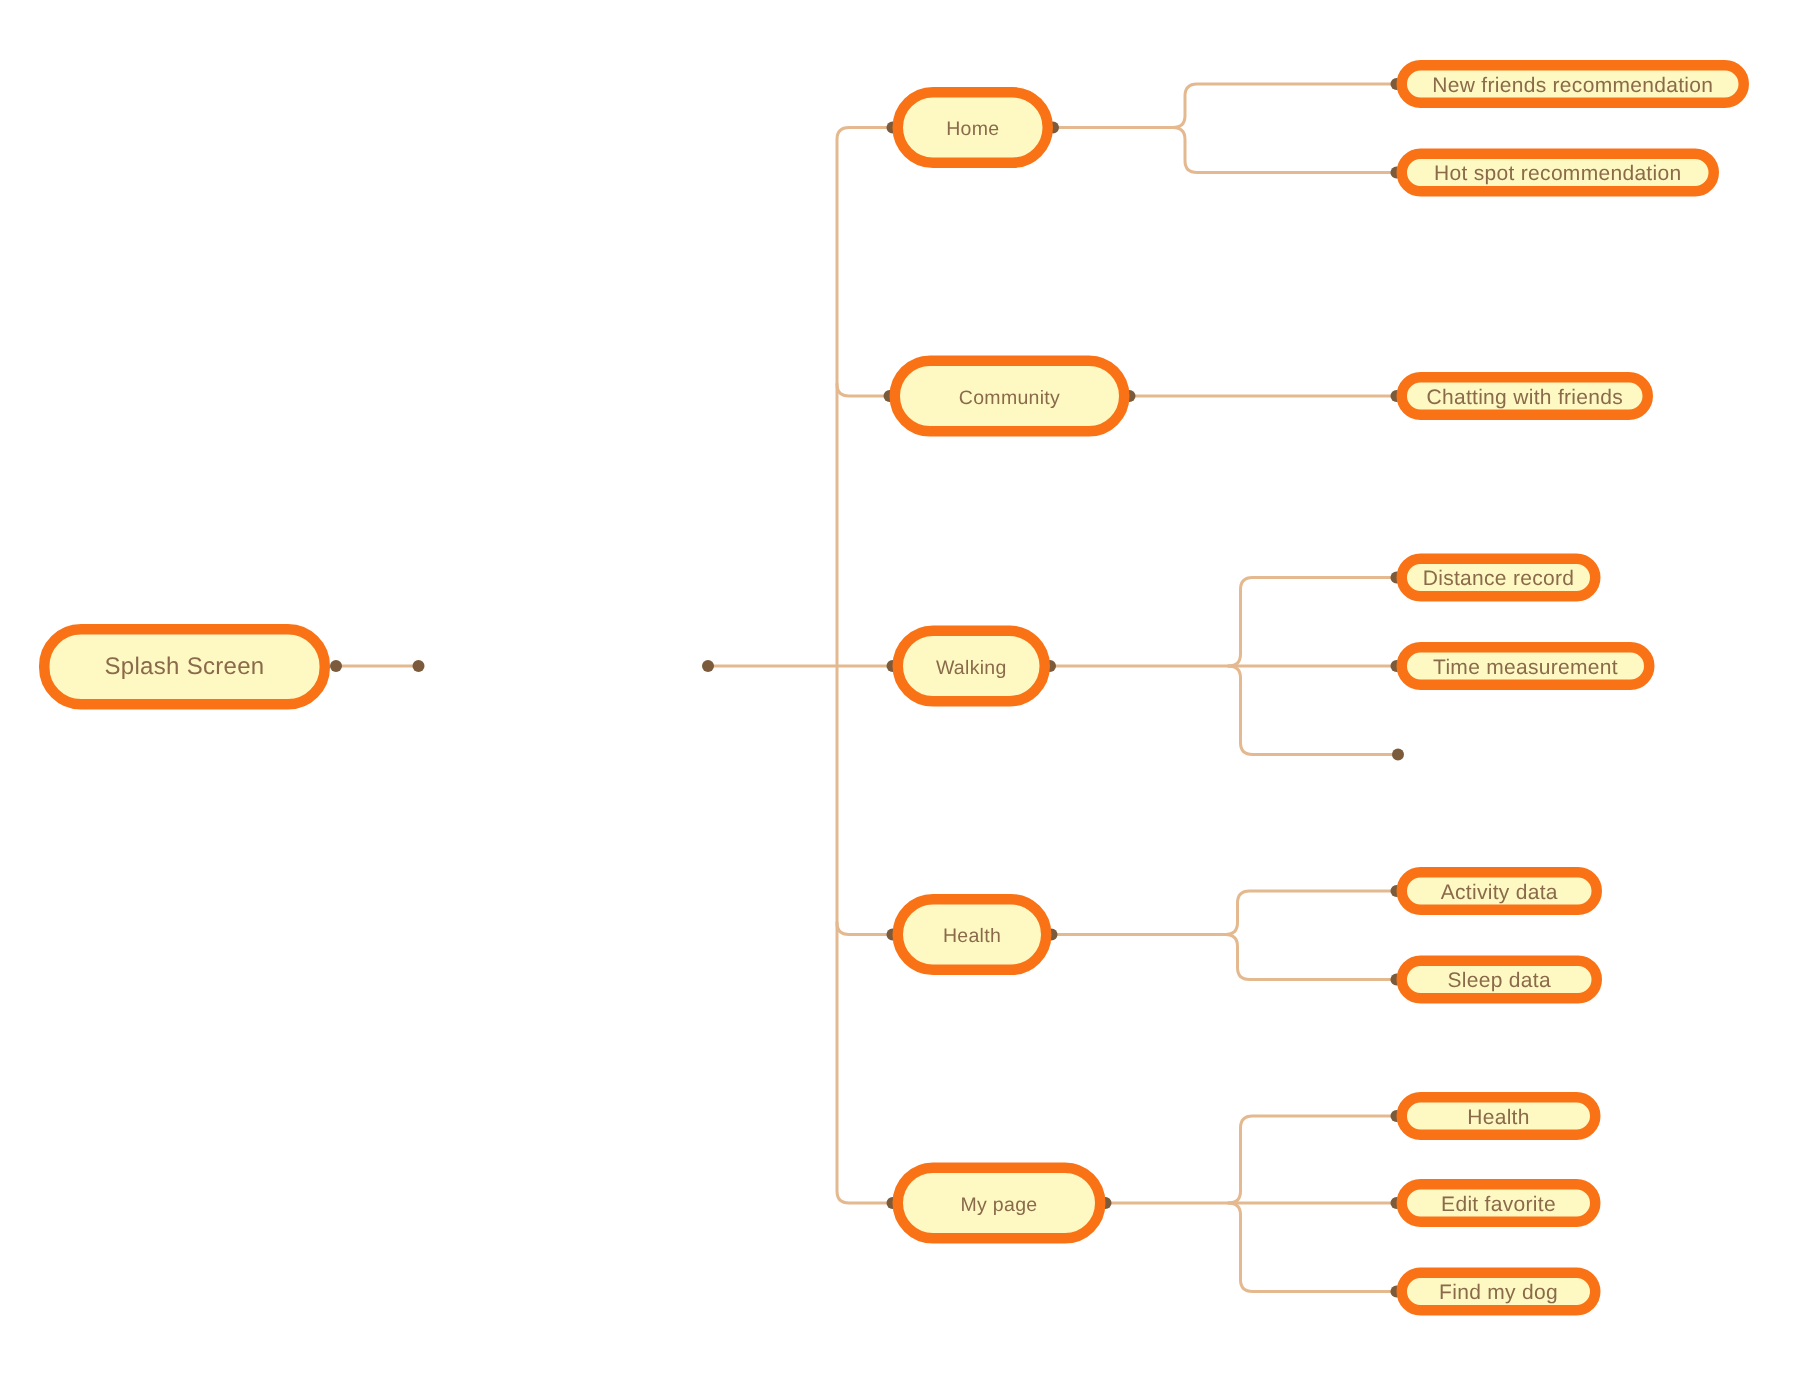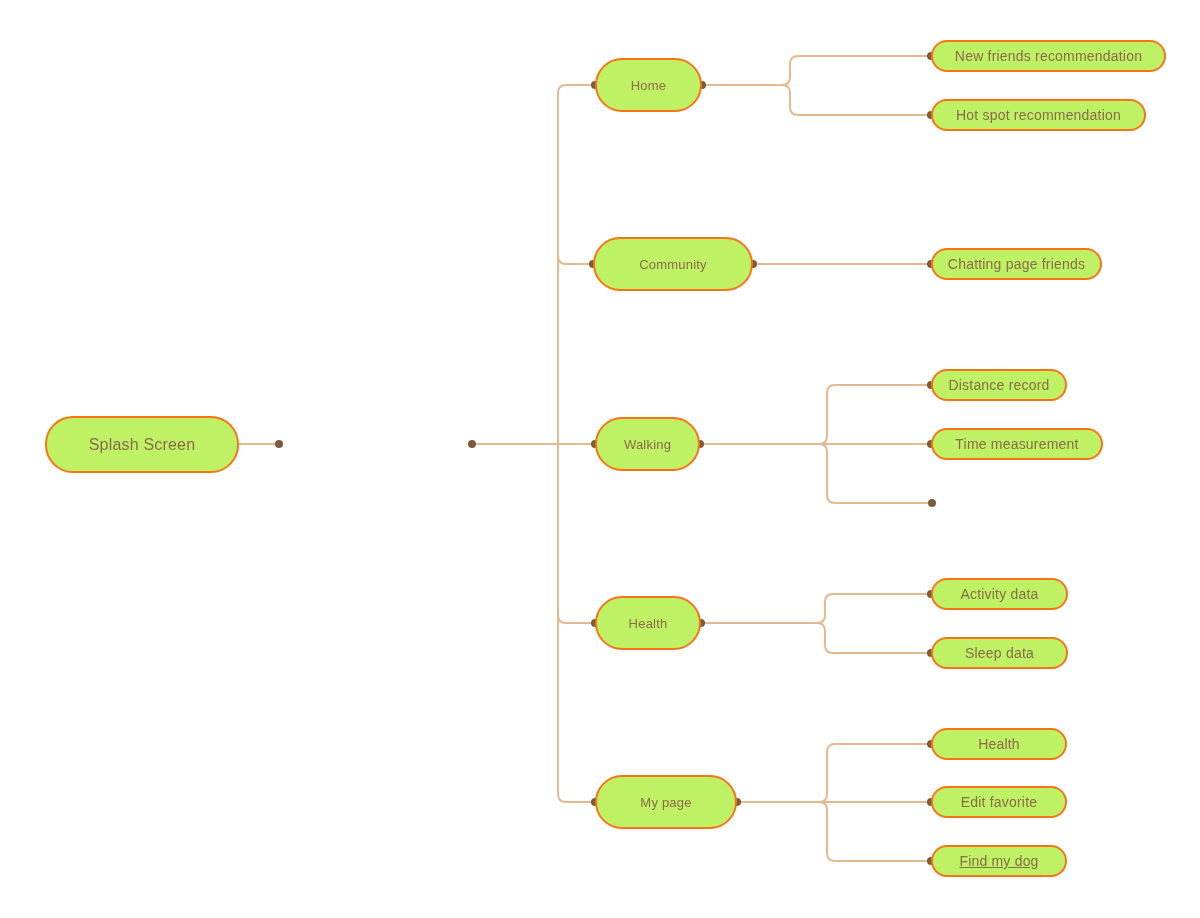--- a/index.html
+++ b/index.html
@@ -16,22 +16,22 @@
     overflow: hidden;
   }
   #wires {
     position: absolute;
     left: 0;
     top: 0;
   }
   .node {
     position: absolute;
     box-sizing: border-box;
-    background: #bef264;
-    border: 2px solid #f97316;
+    background: #fef9c3;
+    border: 7px solid #f97316;
     color: #8a6a4a;
     display: flex;
     align-items: center;
     justify-content: center;
     white-space: nowrap;
     letter-spacing: 0.2px;
   }
   .lvl1 {
     height: 57px;
     border-radius: 28px;
@@ -103,36 +103,36 @@
       <circle cx="931" cy="444" r="4"></circle>
       <circle cx="932" cy="503" r="4"></circle>
       <circle cx="931" cy="594" r="4"></circle>
       <circle cx="931" cy="653" r="4"></circle>
       <circle cx="931" cy="744" r="4"></circle>
       <circle cx="931" cy="802" r="4"></circle>
       <circle cx="931" cy="861" r="4"></circle>
     </g>
   </svg>
 
-  <div class="node lvl1" style="left:45px;  top:416px; width:194px;">Splash Screen</div>
+  <div class="node lvl1" style="left:26px;  top:416px; width:194px;">Splash Screen</div>
 
   <div class="node lvl2" style="left:595px; top:58px;  width:107px;">Home</div>
   <div class="node lvl2" style="left:593px; top:237px; width:160px;">Community</div>
   <div class="node lvl2" style="left:595px; top:417px; width:105px;">Walking</div>
   <div class="node lvl2" style="left:595px; top:596px; width:106px;">Health</div>
   <div class="node lvl2" style="left:595px; top:775px; width:142px;">My page</div>
 
   <div class="node lvl3" style="left:931px; top:40px;  width:235px;">New friends recommendation</div>
   <div class="node lvl3" style="left:931px; top:99px;  width:215px;">Hot spot recommendation</div>
 
-  <div class="node lvl3" style="left:931px; top:248px; width:171px;">Chatting page friends</div>
+  <div class="node lvl3" style="left:931px; top:248px; width:171px;">Chatting with friends</div>
 
   <div class="node lvl3" style="left:931px; top:369px; width:136px;">Distance record</div>
   <div class="node lvl3" style="left:931px; top:428px; width:172px;">Time measurement</div>
 
   <div class="node lvl3" style="left:931px; top:578px; width:137px;">Activity data</div>
   <div class="node lvl3" style="left:931px; top:637px; width:137px;">Sleep data</div>
 
   <div class="node lvl3" style="left:931px; top:728px; width:136px;">Health</div>
   <div class="node lvl3" style="left:931px; top:786px; width:136px;">Edit favorite</div>
-  <div class="node lvl3" style="left:931px; top:845px; width:136px;text-decoration:underline;">Find my dog</div>
+  <div class="node lvl3" style="left:931px; top:845px; width:136px;">Find my dog</div>
 
 </div>
 
 </body></html>

